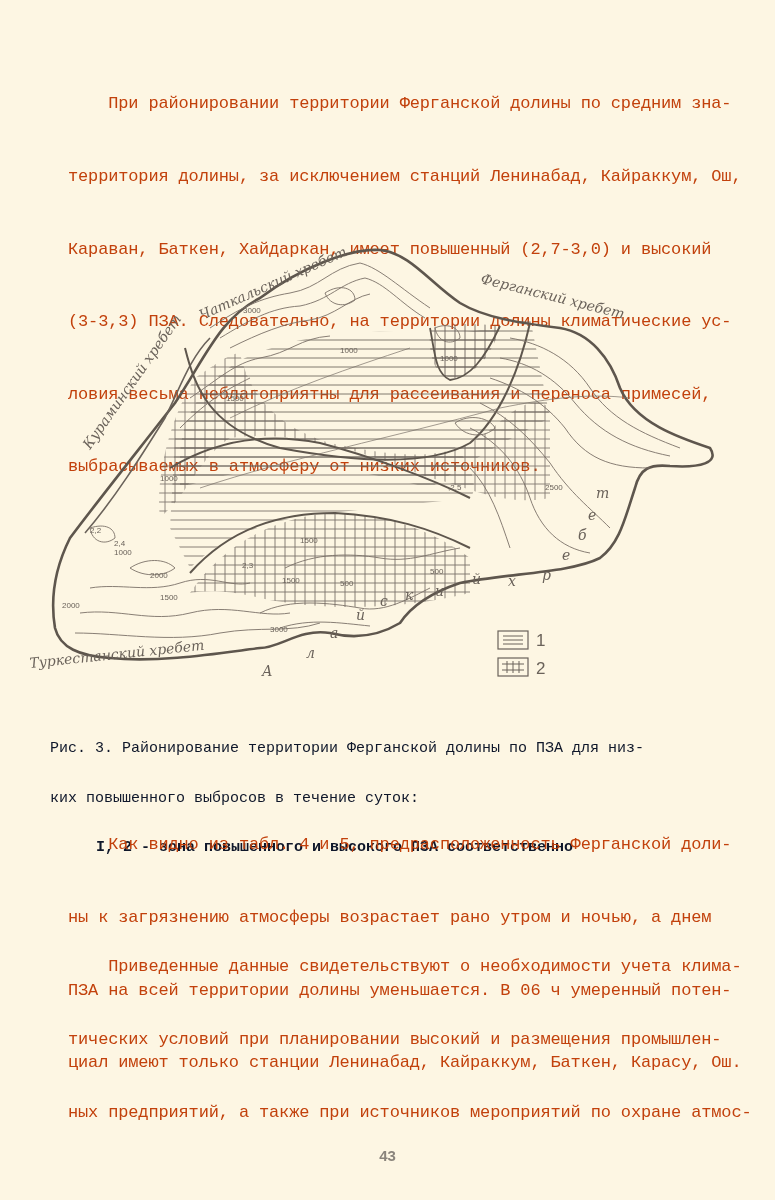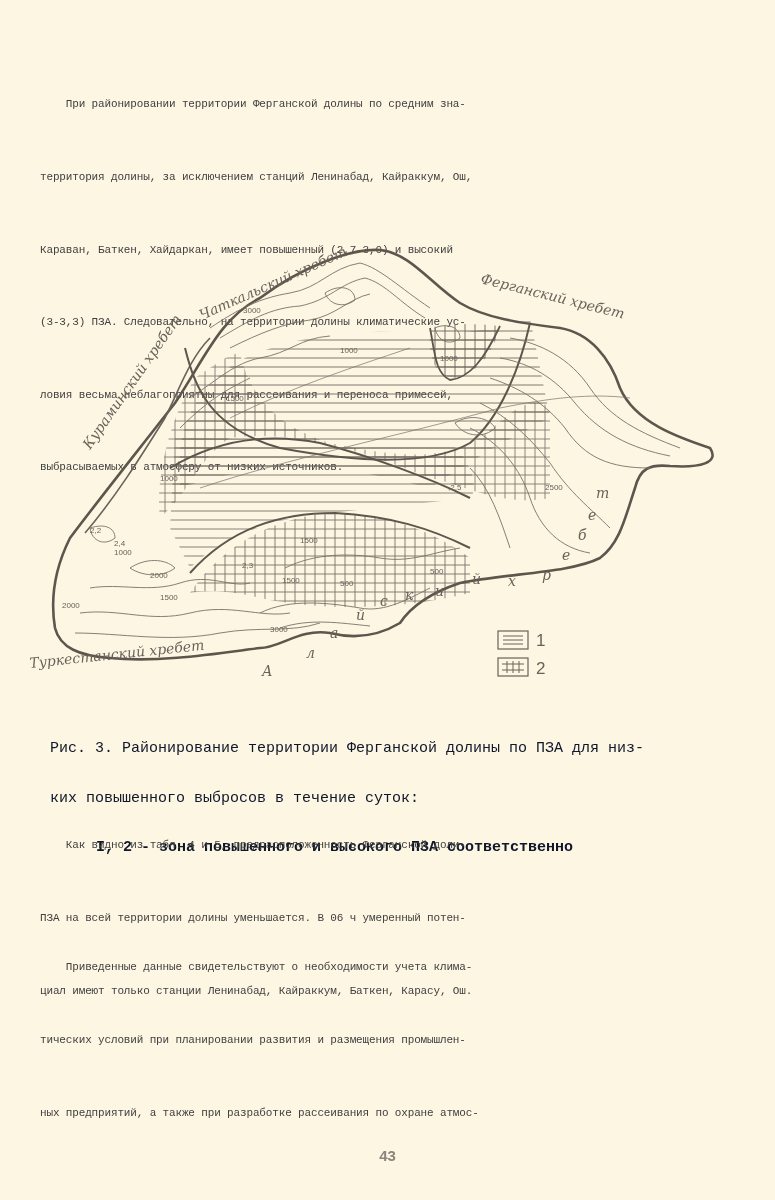--- a/index.html
+++ b/index.html
@@ -7,27 +7,27 @@
     width: 775px; height: 1200px;
     background: #fdf6e3;
     color: #5a534a;
     font-family: "Liberation Mono", "DejaVu Sans Mono", monospace;
     position: relative;
     overflow: hidden;
   }
   .page { position: absolute; left: 0; top: 0; width: 775px; height: 1200px; }
   .para {
     position: absolute;
-    left: 40px;
+    left: 68px;
     width: 680px;
-    font-size: 11px;
+    font-size: 17px;
     line-height: 24.2px;
     letter-spacing: -0.15px;
     white-space: pre;
-    color: #404040;
+    color: #c2410c;
   }
   .para .ln { display: block; }
   #p1 { top: 44px; }
   #p2 { top: 785px; }
   #p3 { top: 907px; }
   .caption {
     position: absolute;
     left: 50px;
     top: 708px;
     font-size: 15px;
@@ -207,25 +207,26 @@
   </div>
 
   <div class="caption">
     <span class="ln">Рис. 3. Районирование территории Ферганской долины по ПЗА для низ-</span>
     <span class="ln">ких повышенного выбросов в течение суток:</span>
     <span class="ln indent">I, 2 - зона повышенного и высокого ПЗА соответственно</span>
   </div>
 
   <div class="para" id="p2">
     <span class="ln">    Как видно из табл. 4 и 5, предрасположенность Ферганской доли-</span>
+    <span class="ln">ны к загрязнению атмосферы возрастает рано утром и ночью, а днем</span>
     <span class="ln">ПЗА на всей территории долины уменьшается. В 06 ч умеренный потен-</span>
     <span class="ln">циал имеют только станции Ленинабад, Кайраккум, Баткен, Карасу, Ош.</span>
   </div>
 
   <div class="para" id="p3">
     <span class="ln">    Приведенные данные свидетельствуют о необходимости учета клима-</span>
-    <span class="ln">тических условий при планировании развития и размещения промышлен-</span>
-    <span class="ln">ных предприятий, а также при разработке рассеивания по охране атмос-</span>
+    <span class="ln">тических условий при планировании высокий и размещения промышлен-</span>
+    <span class="ln">ных предприятий, а также при источников мероприятий по охране атмос-</span>
     
   </div>
 
   <div class="page-number">43</div>
 </div>
 
 </body></html>

